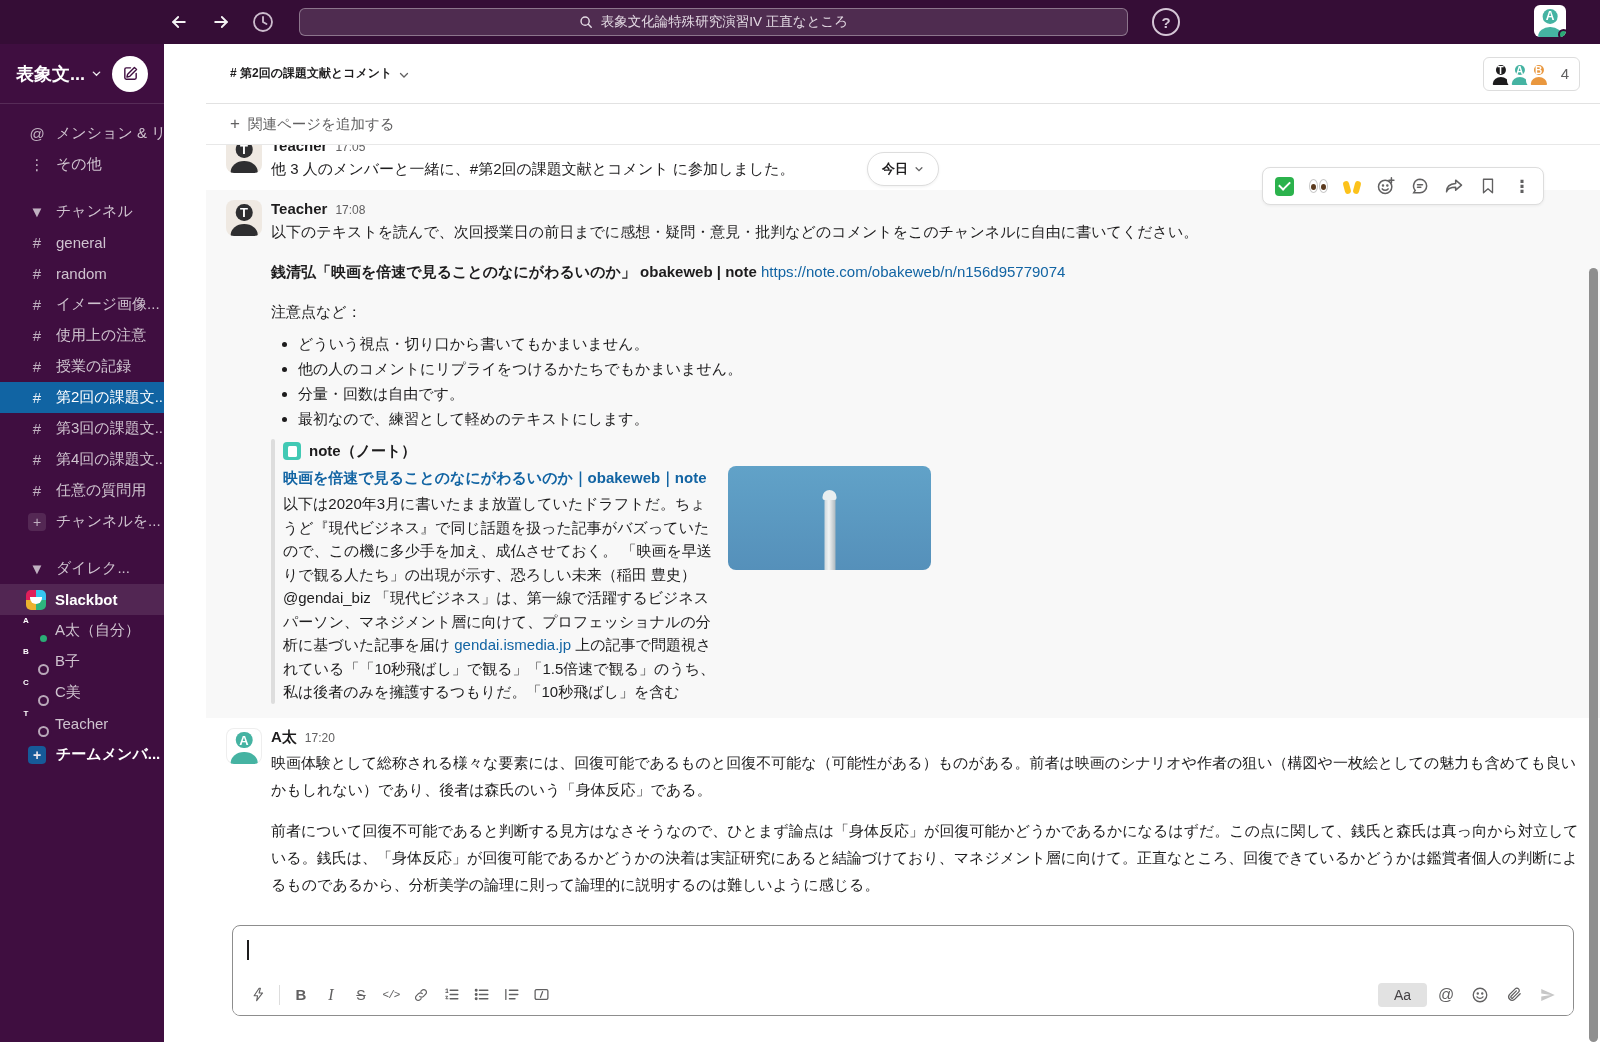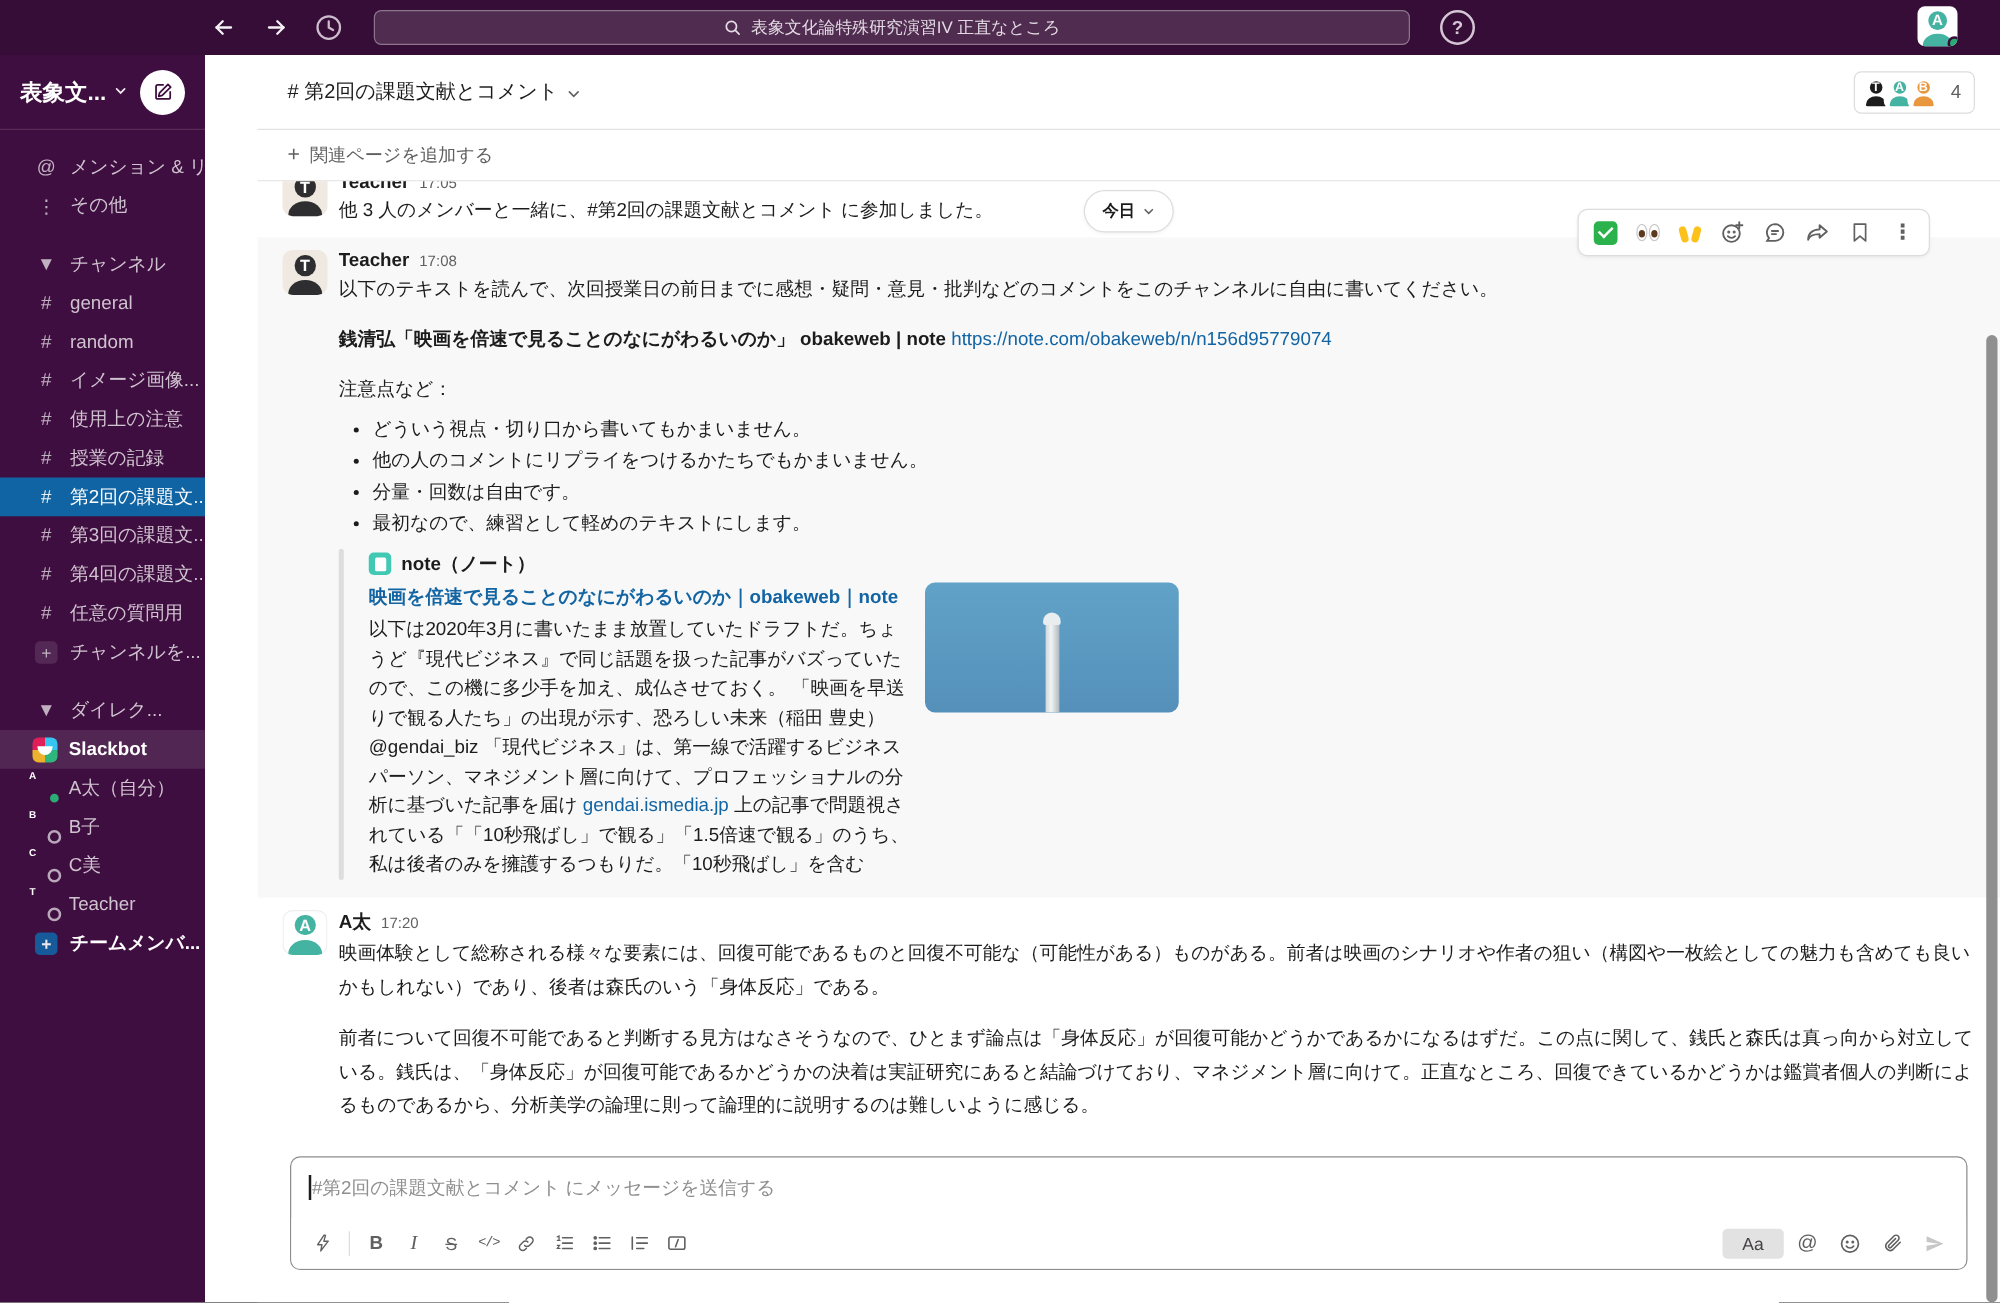--- a/index.html
+++ b/index.html
@@ -44,21 +44,21 @@
   .plusbox.blue { background:#1263A3; color:#fff; }
   .dm-av { width:20px; height:20px; border-radius:5px; position:relative; flex:none; margin-right:9px; }
   .dm-av .pav { width:20px; height:20px; border-radius:5px; }
   .dm-av .head { font-size:8px; }
   .slackbot-av { width:20px; height:20px; border-radius:5px; flex:none; margin-right:9px; background:conic-gradient(#36C5F0 0 25%, #2EB67D 0 50%, #ECB22E 0 75%, #E01E5A 0); position:relative; }
   .slackbot-av::after { content:""; position:absolute; left:4px; top:7px; width:12px; height:7px; border-radius:0 0 8px 8px; background:#fff; }
 
   
   .main { position:absolute; top:44px; left:206px; width:1394px; height:998px; background:#fff; display:flex; flex-direction:column; }
   .channel-header { height:60px; border-bottom:1px solid #e2e2e2; display:flex; align-items:center; padding:0 20px 0 24px; flex:none; }
-  .ch-title { font-size:16px; font-weight:normal; color:#1d1c1d; display:flex; align-items:center; gap:6px; }
+  .ch-title { font-size:12px; font-weight:bold; color:#1d1c1d; display:flex; align-items:center; gap:6px; }
   .ch-title svg { margin-top:3px; }
   .member-box { margin-left:auto; border:1px solid #ddd; border-radius:6px; padding:3px 10px 3px 4px; display:flex; align-items:center; }
   .member-box .pav { width:26px; height:26px; border-radius:6px; border:2px solid #fff; }
   .member-box .pav + .pav { margin-left:-7px; }
   .member-box .head { font-size:10px; }
   .member-count { margin-left:9px; font-size:15px; color:#616061; }
   .canvas-bar { height:41px; border-bottom:1px solid #e8e8e8; display:flex; align-items:center; padding:0 24px; color:#616061; font-size:14.5px; gap:8px; flex:none; }
   .canvas-bar .plus { font-size:17px; color:#616061; }
 
   
@@ -91,21 +91,21 @@
   .emo-eyes i { width:9px; height:14px; background:#fff; border:1px solid #c9c9c9; border-radius:50%; position:relative; }
   .emo-eyes i::after { content:""; position:absolute; width:5px; height:6px; border-radius:50%; background:#5b3a1e; left:1px; top:4px; }
   .emo-hands { position:relative; width:20px; height:16px; }
   .emo-hands i { position:absolute; bottom:0; width:6px; height:13px; border-radius:3px; background:#FCC21B; }
   .emo-hands i:first-child { left:2px; transform:rotate(-15deg); }
   .emo-hands i:last-child { right:2px; transform:rotate(15deg); }
 
   
   .unfurl { margin-top:8px; display:flex; }
   .unfurl-bar { width:4px; border-radius:4px; background:#DDDDDD; flex:none; }
-  .unfurl-main { padding-left:20px; }
+  .unfurl-main { padding-left:8px; }
   .unfurl-service { display:flex; align-items:center; gap:8px; font-size:15px; font-weight:bold; color:#1d1c1d; height:24px; }
   .note-icon { width:18px; height:18px; border-radius:4px; background:#41C9B4; position:relative; }
   .note-icon::after { content:""; position:absolute; left:4.5px; top:3.5px; width:9px; height:11px; background:#fff; border-radius:1.5px; }
   .unfurl-cols { display:flex; align-items:flex-start; gap:12px; margin-top:3px; }
   .unfurl-textcol { width:433px; }
   .unfurl-title { font-size:15px; font-weight:bold; line-height:24px; color:#1264A3; }
   .unfurl-desc { font-size:15px; line-height:23.5px; color:#1d1c1d; margin-top:2px; }
   .unfurl-thumb { width:203px; height:104px; border-radius:8px; background:linear-gradient(180deg,#61a2c8,#5590ba); position:relative; overflow:hidden; flex:none; }
   .tower { position:absolute; left:50%; transform:translateX(-50%); bottom:0; width:11px; height:72px; background:linear-gradient(90deg,#cfd8dd,#f2f4f4 40%,#aeb9bf); }
   .tower::before { content:""; position:absolute; top:-8px; left:-1.5px; width:14px; height:10px; border-radius:7px 7px 2px 2px; background:#e8eef0; }
@@ -434,21 +434,20 @@
           <div class="msg-text mt12" style="line-height:27px;">前者について回復不可能であると判断する見方はなさそうなので、ひとまず論点は「身体反応」が回復可能かどうかであるかになるはずだ。この点に関して、銭氏と森氏は真っ向から対立している。銭氏は、「身体反応」が回復可能であるかどうかの決着は実証研究にあると結論づけており、マネジメント層に向けて。正直なところ、回復できているかどうかは鑑賞者個人の判断によるものであるから、分析美学の論理に則って論理的に説明するのは難しいように感じる。</div>
         </div>
       </div>
 
     </div>
 
     <div class="composer-wrap">
       <div class="composer">
         <div class="composer-input">
           <span class="caret"></span>
-          <span>#第2回の課題文献とコメント にメッセージを送信する</span>
         </div>
         <div class="composer-toolbar">
           <span class="ct-btn">
             <svg width="15" height="15" viewBox="0 0 24 24" fill="none" stroke="currentColor" stroke-width="1.8" stroke-linejoin="round">
                 <path d="M13 2L5 14h5.5L9 22l9.5-12.5H13L15 2z"></path>
               </svg>
           </span>
           <span class="ct-sep"></span>
           <span class="ct-btn b-glyph">B</span>
           <span class="ct-btn i-glyph">I</span>

